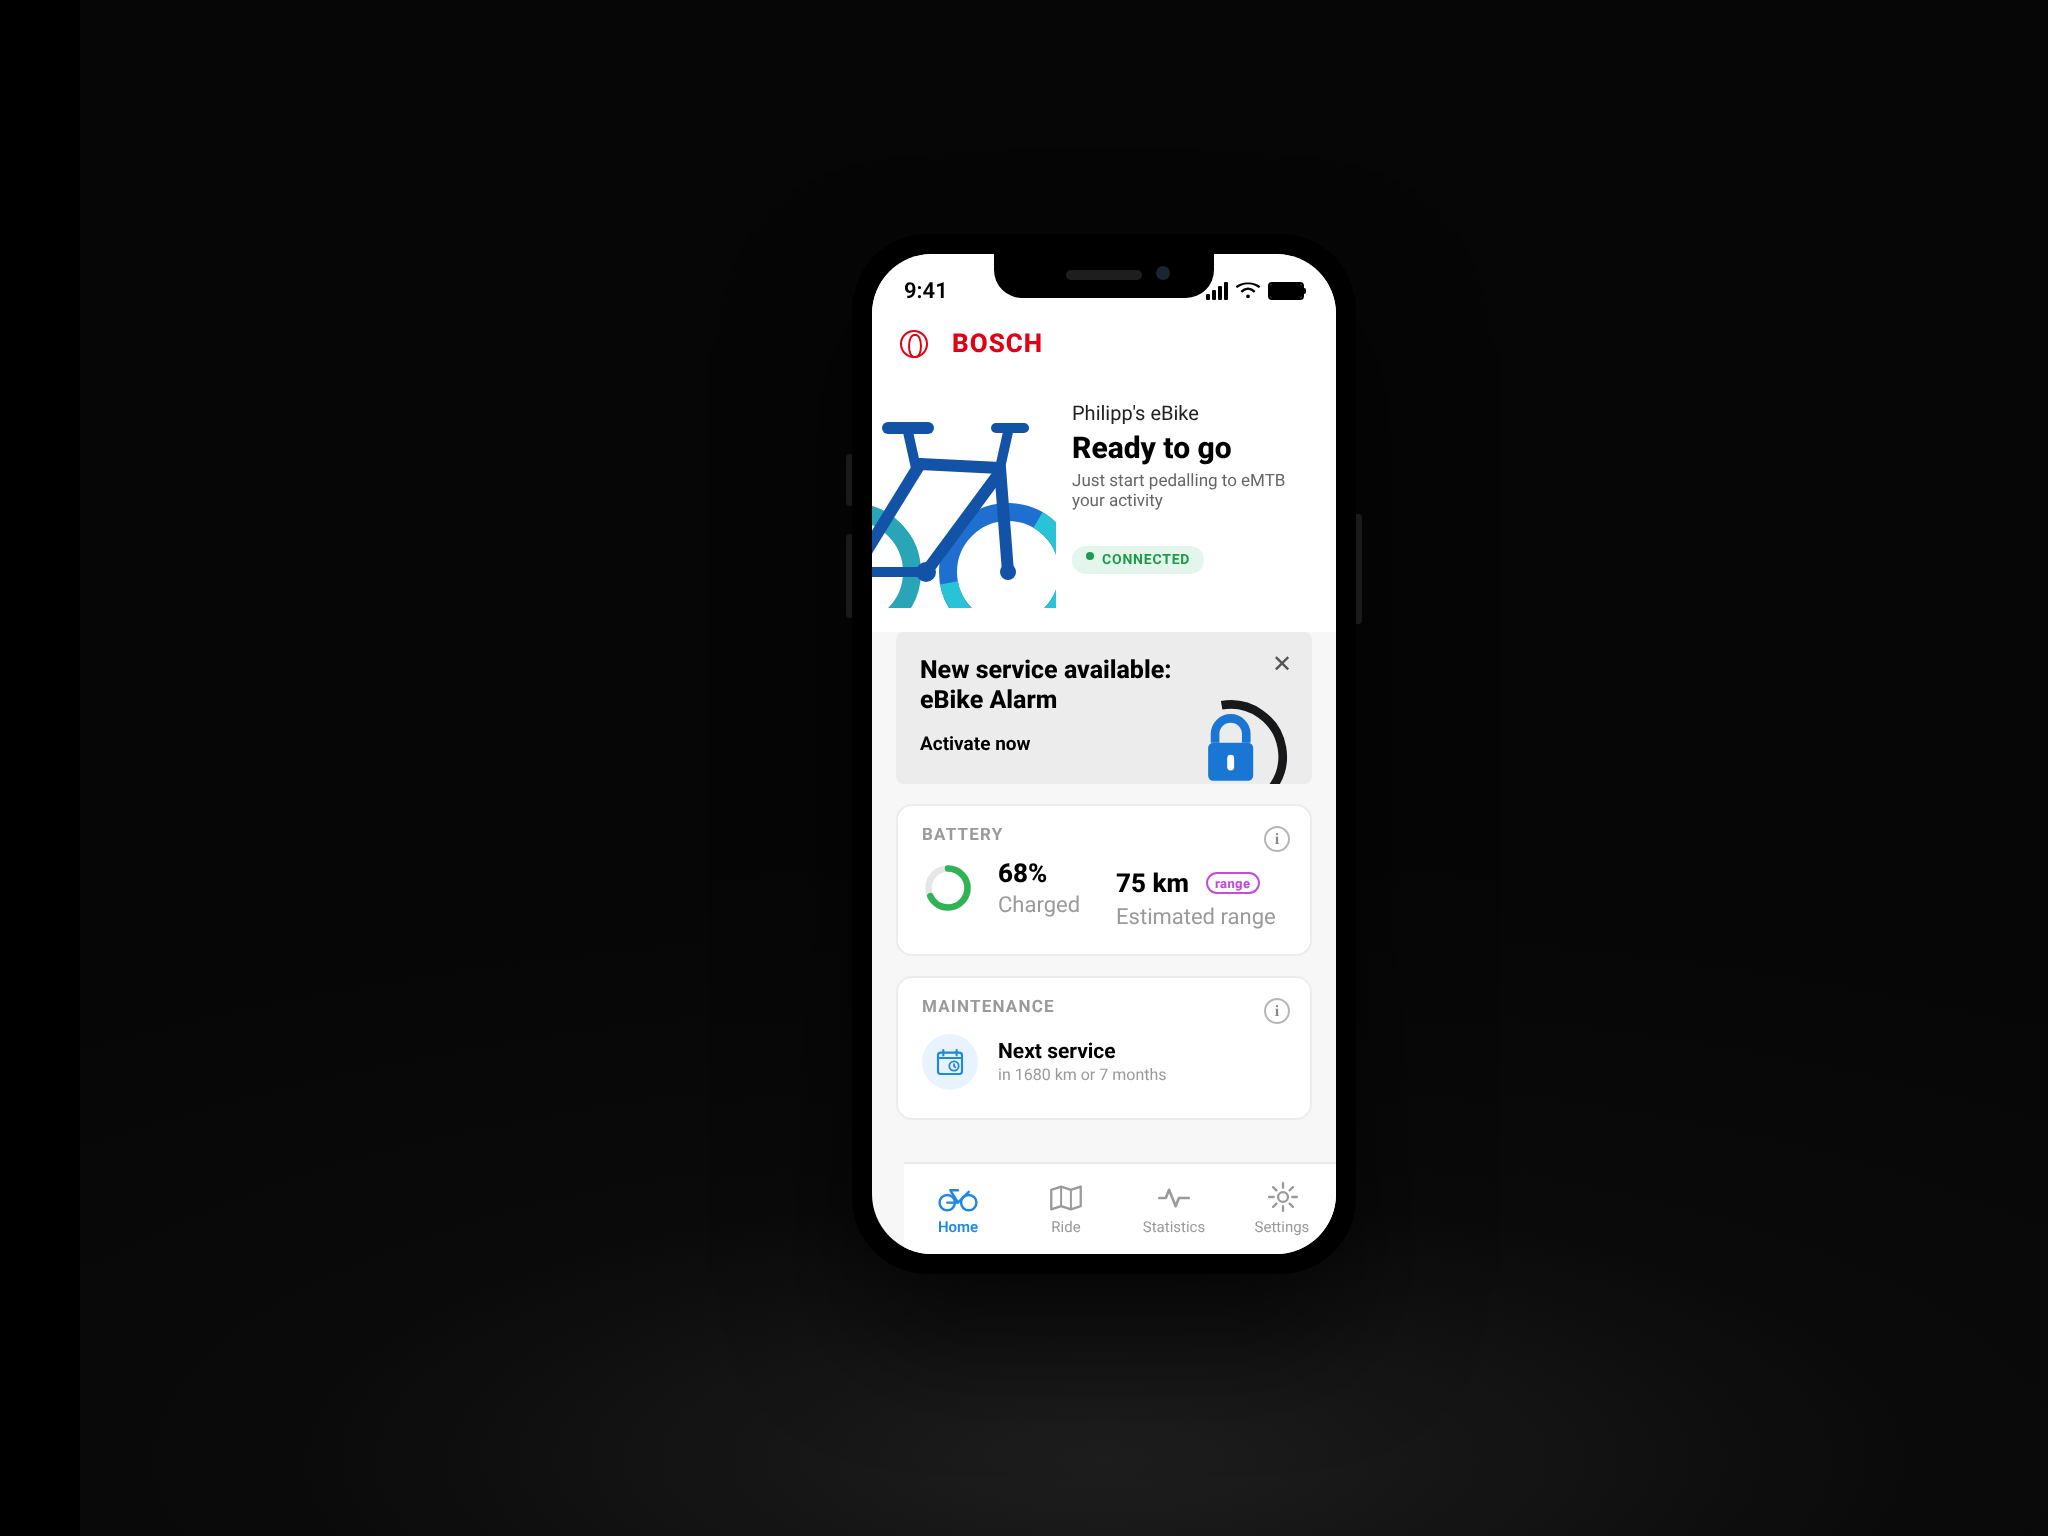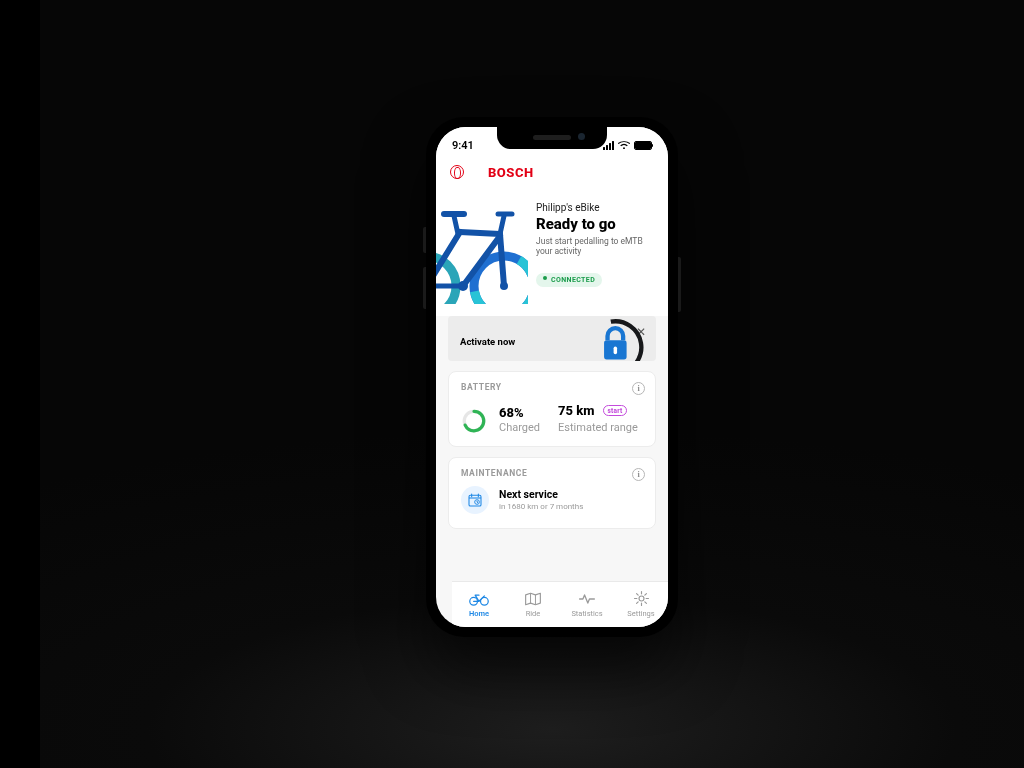--- a/index.html
+++ b/index.html
@@ -60,21 +60,21 @@
   .sig span:nth-child(1){height:3px} .sig span:nth-child(2){height:5px}
   .sig span:nth-child(3){height:7px} .sig span:nth-child(4){height:9px}
   .wifi-i { width:12px; height:9px; position:relative; }
   .wifi-i svg { display:block; }
   .batt { width:18px; height:9px; border:1px solid #000; border-radius:2px; position:relative; }
   .batt::after { content:""; position:absolute; right:-2px; top:2px; width:1.5px; height:3px; background:#000; border-radius:0 1px 1px 0;}
   .batt i { display:block; width:100%; height:100%; background:#000; border-radius:1px; }
 
   
   .app-header {
-    display:flex; align-items:center; gap:24px;
+    display:flex; align-items:center; gap:12px;
     padding: 6px 14px 10px; background:#fff;
   }
   .bosch-icon {
     width:14px; height:14px; border:1.2px solid #E20015; border-radius:50%;
     position:relative; flex:0 0 auto;
   }
   .bosch-icon::before { content:""; position:absolute; left:3.2px; top:1px; width:5px; height:10px; border:1.2px solid #E20015; border-radius:3px/6px; }
   .bosch-word { font-weight:800; letter-spacing:0.5px; font-size:13px; color:#E20015; }
 
   
@@ -113,21 +113,21 @@
     background:#fff; border:1px solid #ececec; border-radius:8px;
     padding:10px 12px 12px; margin-top:10px; position:relative;
   }
   .card-title { font-size:8.5px; font-weight:700; color:#9a9a9a; letter-spacing:0.6px; }
   .info-i {
     position:absolute; top:10px; right:10px;
     width:13px; height:13px; border:1px solid #b6b6b6; border-radius:50%;
     display:flex; align-items:center; justify-content:center;
     font-size:8px; color:#8a8a8a; font-family: Georgia, serif; font-style: normal; font-weight:700;
   }
-  .battery-row { display:flex; align-items:flex-end; gap:12px; margin-top:8px; }
+  .battery-row { display:flex; align-items:flex-start; gap:12px; margin-top:8px; }
   .ring { width:26px; height:26px; flex:0 0 auto; }
   .bcol .val { font-size:13px; font-weight:800; color:#000; line-height:1; }
   .bcol .lbl { font-size:11px; color:#9a9a9a; margin-top:2px; }
   .range-col { margin-left:6px; }
   .mode-pill {
     display:inline-block; margin-left:4px; vertical-align:2px;
     border:1px solid #c44bdc; color:#c44bdc; border-radius:8px;
     font-size:6.5px; font-weight:800; padding:0.5px 4px; letter-spacing:0.2px;
   }
 
@@ -221,20 +221,24 @@
           <span class="badge-conn">
               <span>CONNECTED</span>
             </span>
         </div>
       </div>
 
       <div class="content">
 
         <div class="promo">
           <span class="x">✕</span>
+          <h3>
+            <span>New service available:</span><br>
+            <span>eBike Alarm</span>
+          </h3>
           <span class="activate">Activate now</span>
           <div class="promo-illus">
             <svg viewBox="0 0 90 70" width="78" height="62">
               <circle cx="50" cy="48" r="30" fill="none" stroke="#17181a" stroke-width="5" stroke-dasharray="120 70" transform="rotate(-100 50 48)"></circle>
 
               <rect x="37" y="40" width="26" height="22" rx="3" fill="#1976d2"></rect>
               <path d="M41 40v-5a9 9 0 0118 0v5" fill="none" stroke="#1976d2" stroke-width="5"></path>
               <rect x="48" y="47" width="4" height="9" rx="2" fill="#fff"></rect>
             </svg>
           </div>
@@ -250,21 +254,21 @@
                 <circle cx="16" cy="16" r="12" fill="none" stroke="#2fb455" stroke-width="4" stroke-linecap="round" stroke-dasharray="51 75" transform="rotate(-90 16 16)"></circle>
               </svg>
             </span>
             <div class="bcol">
               <div class="val">68%</div>
               <div class="lbl">Charged</div>
             </div>
             <div class="bcol range-col">
               <div>
                 <span class="val">75 km</span>
-                <span class="mode-pill">start</span>
+                <span class="mode-pill">range</span>
               </div>
               <div class="lbl">Estimated range</div>
             </div>
           </div>
         </div>
 
         <div class="card" style="padding-bottom:14px">
           <div class="card-title">MAINTENANCE</div>
           <span class="info-i">i</span>
           <div class="maint-row">

